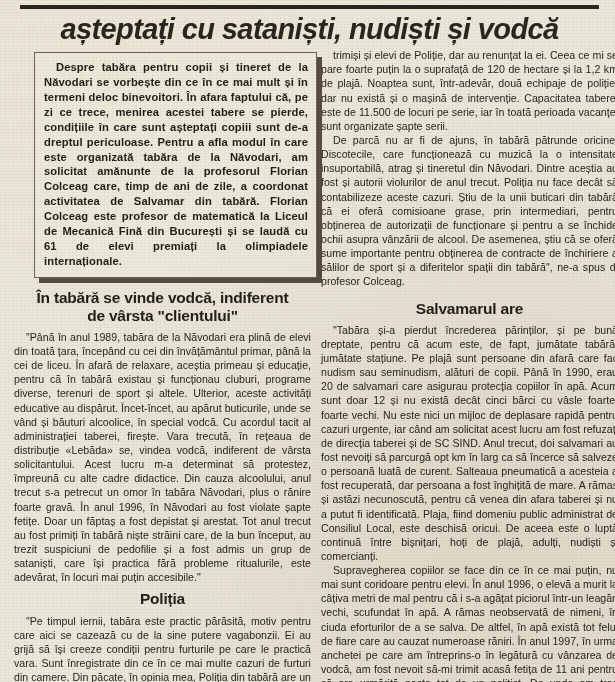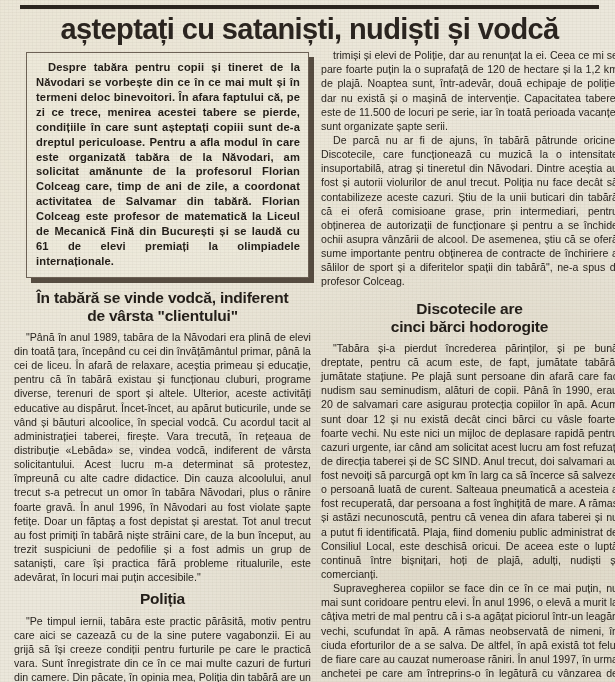--- a/index.html
+++ b/index.html
@@ -71,20 +71,21 @@
     padding: 0 4px;
   }
   .headline .hl-text {
     font-style: italic;
     font-weight: bold;
     font-size: 29px;
     color: #2b2520;
     letter-spacing: -0.6px;
   }
   .hl-row2 {
+    font-style: italic;
     font-weight: bold;
     font-size: 29px;
     letter-spacing: -0.6px;
     color: #2b2520;
     display: block;
     margin-top: 1px;
   }
 
   
   .columns {
@@ -93,21 +94,21 @@
     padding: 2px 4px 0 6px;
   }
   .col {
     width: 297px;
     flex: 0 0 297px;
   }
 
   
   .lead-box-wrap {
     position: relative;
-    margin: 4px 0 6px 12px;
+    margin: 4px 0 6px 20px;
     width: 283px;
   }
   .lead-box-shadow {
     position: absolute;
     left: 5px;
     top: 5px;
     width: 100%;
     height: 100%;
     background: #574d42;
   }
@@ -195,22 +196,21 @@
     </div>
 
     <div class="col">
 
       <div class="body">
         <p>trimiși și elevi de Poliție, dar au renunțat la ei. Ceea ce mi se pare foarte puțin la o suprafață de 120 de hectare și la 1,2 km de plajă. Noaptea sunt, într-adevăr, două echipaje de poliție, dar nu există și o mașină de intervenție. Capacitatea taberei este de 11.500 de locuri pe serie, iar în toată perioada vacanței sunt organizate șapte serii.</p>
         <p>De parcă nu ar fi de ajuns, în tabără pătrunde oricine. Discotecile, care funcționează cu muzică la o intensitate insuportabilă, atrag și tineretul din Năvodari. Dintre aceștia au fost și autorii violurilor de anul trecut. Poliția nu face decât să contabilizeze aceste cazuri. Știu de la unii buticari din tabără că ei oferă comisioane grase, prin intermediari, pentru obținerea de autorizații de funcționare și pentru a se închide ochii asupra vânzării de alcool. De asemenea, știu că se oferă sume importante pentru obținerea de contracte de închiriere a sălilor de sport și a diferitelor spații din tabără", ne-a spus dl profesor Colceag.</p>
       </div>
 
       <div class="subhead">
-        <span>Discotecile are</span><br>
-        <span>cinci bărci hodorogite</span>
+        <span>Salvamarul are</span><br>
       </div>
 
       <div class="body">
         <p>"Tabăra și-a pierdut încrederea părinților, și pe bună dreptate, pentru că acum este, de fapt, jumătate tabără, jumătate stațiune. Pe plajă sunt persoane din afară care fac nudism sau seminudism, alături de copii. Până în 1990, erau 20 de salvamari care asigurau protecția copiilor în apă. Acum sunt doar 12 și nu există decât cinci bărci cu vâsle foarte, foarte vechi. Nu este nici un mijloc de deplasare rapidă pentru cazuri urgente, iar când am solicitat acest lucru am fost refuzați de direcția taberei și de SC SIND. Anul trecut, doi salvamari au fost nevoiți să parcurgă opt km în larg ca să încerce să salveze o persoană luată de curent. Salteaua pneumatică a acesteia a fost recuperată, dar persoana a fost înghițită de mare. A rămas și astăzi necunoscută, pentru că venea din afara taberei și nu a putut fi identificată. Plaja, fiind domeniu public administrat de Consiliul Local, este deschisă oricui. De aceea este o luptă continuă între bișnițari, hoți de plajă, adulți, nudiști și comercianți.</p>
         <p>Supravegherea copiilor se face din ce în ce mai puțin, nu mai sunt coridoare pentru elevi. În anul 1996, o elevă a murit la câțiva metri de mal pentru că i s-a agățat piciorul într-un leagăn vechi, scufundat în apă. A rămas neobservată de nimeni, în ciuda eforturilor de a se salva. De altfel, în apă există tot felul de fiare care au cauzat numeroase răniri. În anul 1997, în urma anchetei pe care am întreprins-o în legătură cu vânzarea de vodcă, am fost nevoit să-mi trimit acasă fetița de 11 ani pentru că era urmărită peste tot de un polițist. De unde am tras concluzia că implicațiile sunt mari..."</p>
       </div>
 
     </div>
 
   </div>

